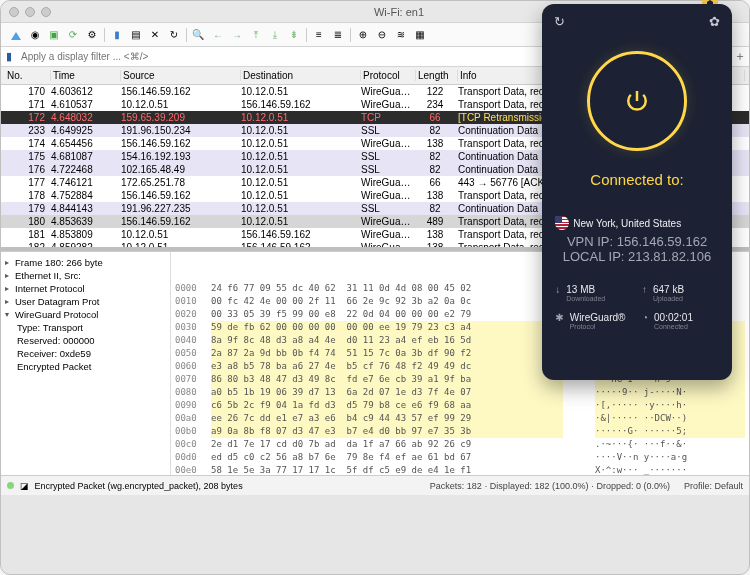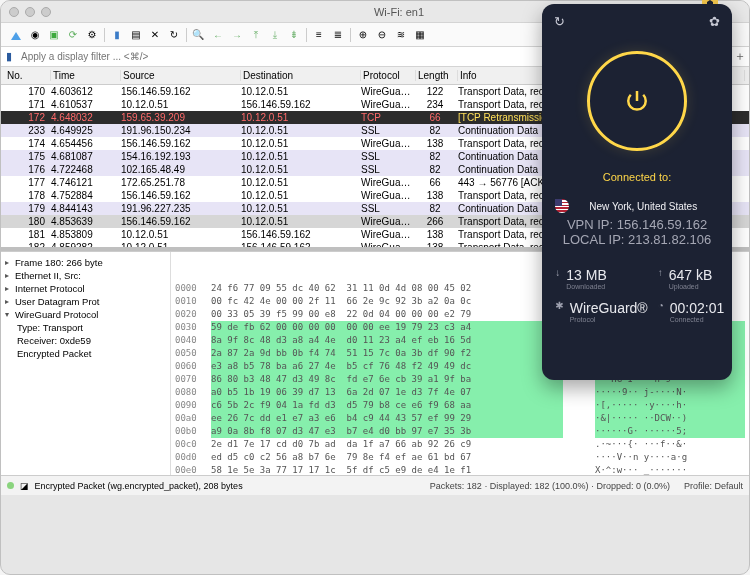--- a/index.html
+++ b/index.html
@@ -140,21 +140,21 @@
     color: #555;
     padding: 4px;
     white-space: pre;
     overflow: hidden;
     position: relative;
   }
   .hexrow { display:flex; }
   .hc-off { width: 36px; color:#888; }
   .hc-hex { flex: 1; }
   .hc-asc { width: 150px; overflow:hidden;margin-left:32px; }
-  .hex-sel { background: #86efac; }
+  .hex-sel { background: #fef9c3; }
 
   .statusbar {
     height: 20px;
     background: #f3f3f3;
     border-top: 1px solid #ccc;
     display: flex;
     align-items: center;
     font-size: 9px;
     padding: 0 6px;
     gap: 6px;
@@ -193,28 +193,28 @@
     border: 3px solid #ffd749;
     border-radius: 50%;
     display: flex;
     align-items: center;
     justify-content: center;
     margin: 12px 0 20px;
     box-shadow: 0 0 14px rgba(255,215,73,.15);
   }
   .power-ring svg { stroke:#ffd749; }
   .connected-to {
-    font-size: 11px;
+    font-size: 15px;
     color: #ffd749;
-    margin-bottom: 16px;
+    margin-bottom: 28px;
   }
   .loc-row {
     display: flex;
     align-items: center;
-    gap: 20px;
+    gap: 4px;
     width: 86%;
     margin-bottom: 4px;
   }
   .flag {
     width: 14px; height: 14px;
     border-radius: 50%;
     background: linear-gradient(#b22234 10%, #fff 10% 20%, #b22234 20% 30%, #fff 30% 40%, #b22234 40% 50%, #fff 50% 60%, #b22234 60% 70%, #fff 70% 80%, #b22234 80% 90%, #fff 90%);
     position: relative;
   }
   .flag::after {
@@ -229,21 +229,21 @@
   .vpn-stats {
     width: 86%;
     display: grid;
     grid-template-columns: 1fr 1fr;
     row-gap: 10px;
     column-gap: 10px;
     margin-top: 20px;
   }
   .stat { display:flex; gap:6px; align-items:flex-start; }
   .stat .ic { color:#9ea1af; font-size:10px; line-height:12px; }
-  .stat .val { font-size:14px; color:#e8e9ee; }
+  .stat .val { font-size:10px; color:#e8e9ee; }
   .stat .lbl { font-size:7px; color:#7f8291; }
   .vpn-badge {
     position:absolute;
     right:32px;
     top:-4px;
     width:16px;height:16px;
     background:#f5c84c;
     border-radius:3px;
     display:flex;
     align-items:center;
@@ -402,21 +402,21 @@
           <div>SSL</div>
           <div class="col-len">82</div>
           <div class="col-info">Continuation Data</div>
         </div>
         <div class="pkt-row row-wg-sel">
           <div class="col-no">180</div>
           <div>4.853639</div>
           <div>156.146.59.162</div>
           <div>10.12.0.51</div>
           <div>WireGua…</div>
-          <div class="col-len">266</div>
+          <div class="col-len">489</div>
           <div class="col-info">Transport Data, receive</div>
         </div>
         <div class="pkt-row row-wg">
           <div class="col-no">181</div>
           <div>4.853809</div>
           <div>10.12.0.51</div>
           <div>156.146.59.162</div>
           <div>WireGua…</div>
           <div class="col-len">138</div>
           <div class="col-info">Transport Data, receive</div>
@@ -452,20 +452,23 @@
       <div class="tn">
           <span class="tw">▸</span>
           <span>User Datagram Prot</span>
         </div>
       <div class="tn">
           <span class="tw">▾</span>
           <span>WireGuard Protocol</span>
         </div>
       <div class="tn indent">
           <span>Type: Transport</span>
+        </div>
+      <div class="tn indent">
+          <span>Reserved: 000000</span>
         </div>
       <div class="tn indent">
           <span>Receiver: 0xde59</span>
         </div>
       <div class="tn indent">
           <span>Encrypted Packet</span>
         </div>
     </div>
     <div class="hexpane">
       <div id="hex-body"><div class="hexrow"><span class="hc-off">0000</span><span class="hc-hex ">24 f6 77 09 55 dc 40 62  31 11 0d 4d 08 00 45 02</span><span class="hc-asc ">$·w·U·@b 1··M··E·</span></div><div class="hexrow"><span class="hc-off">0010</span><span class="hc-hex ">00 fc 42 4e 00 00 2f 11  66 2e 9c 92 3b a2 0a 0c</span><span class="hc-asc ">··BN··/· f.··;···</span></div><div class="hexrow"><span class="hc-off">0020</span><span class="hc-hex ">00 33 05 39 f5 99 00 e8  22 0d 04 00 00 00 e2 79</span><span class="hc-asc ">·3·9···· "······y</span></div><div class="hexrow"><span class="hc-off">0030</span><span class="hc-hex hex-sel">59 de fb 62 00 00 00 00  00 00 ee 19 79 23 c3 a4</span><span class="hc-asc hex-sel">Y··b···· ····y#··</span></div><div class="hexrow"><span class="hc-off">0040</span><span class="hc-hex hex-sel">8a 9f 8c 48 d3 a8 a4 4e  d0 11 23 a4 ef eb 16 5d</span><span class="hc-asc hex-sel">···H···N ··#····]</span></div><div class="hexrow"><span class="hc-off">0050</span><span class="hc-hex hex-sel">2a 87 2a 9d bb 0b f4 74  51 15 7c 0a 3b df 90 f2</span><span class="hc-asc hex-sel">*·*····t Q·|·;···</span></div><div class="hexrow"><span class="hc-off">0060</span><span class="hc-hex hex-sel">e3 a8 b5 78 ba a6 27 4e  b5 cf 76 48 f2 49 49 dc</span><span class="hc-asc hex-sel">···x··'N ··vH·II·</span></div><div class="hexrow"><span class="hc-off">0070</span><span class="hc-hex hex-sel">86 80 b3 48 47 d3 49 8c  fd e7 6e cb 39 a1 9f ba</span><span class="hc-asc hex-sel">···HG·I· ··n·9···</span></div><div class="hexrow"><span class="hc-off">0080</span><span class="hc-hex hex-sel">a0 b5 1b 19 06 39 d7 13  6a 2d 07 1e d3 7f 4e 07</span><span class="hc-asc hex-sel">·····9·· j-····N·</span></div><div class="hexrow"><span class="hc-off">0090</span><span class="hc-hex hex-sel">c6 5b 2c f9 04 1a fd d3  d5 79 b8 ce e6 f9 68 aa</span><span class="hc-asc hex-sel">·[,····· ·y····h·</span></div><div class="hexrow"><span class="hc-off">00a0</span><span class="hc-hex hex-sel">ee 26 7c dd e1 e7 a3 e6  b4 c9 44 43 57 ef 99 29</span><span class="hc-asc hex-sel">·&amp;|····· ··DCW··)</span></div><div class="hexrow"><span class="hc-off">00b0</span><span class="hc-hex hex-sel">a9 0a 8b f8 07 d3 47 e3  b7 e4 d0 bb 97 e7 35 3b</span><span class="hc-asc hex-sel">······G· ······5;</span></div><div class="hexrow"><span class="hc-off">00c0</span><span class="hc-hex ">2e d1 7e 17 cd d0 7b ad  da 1f a7 66 ab 92 26 c9</span><span class="hc-asc ">.·~···{· ···f··&amp;·</span></div><div class="hexrow"><span class="hc-off">00d0</span><span class="hc-hex ">ed d5 c0 c2 56 a8 b7 6e  79 8e f4 ef ae 61 bd 67</span><span class="hc-asc ">····V··n y····a·g</span></div><div class="hexrow"><span class="hc-off">00e0</span><span class="hc-hex ">58 1e 5e 3a 77 17 17 1c  5f df c5 e9 de e4 1e f1</span><span class="hc-asc ">X·^:w··· _·······</span></div></div>

